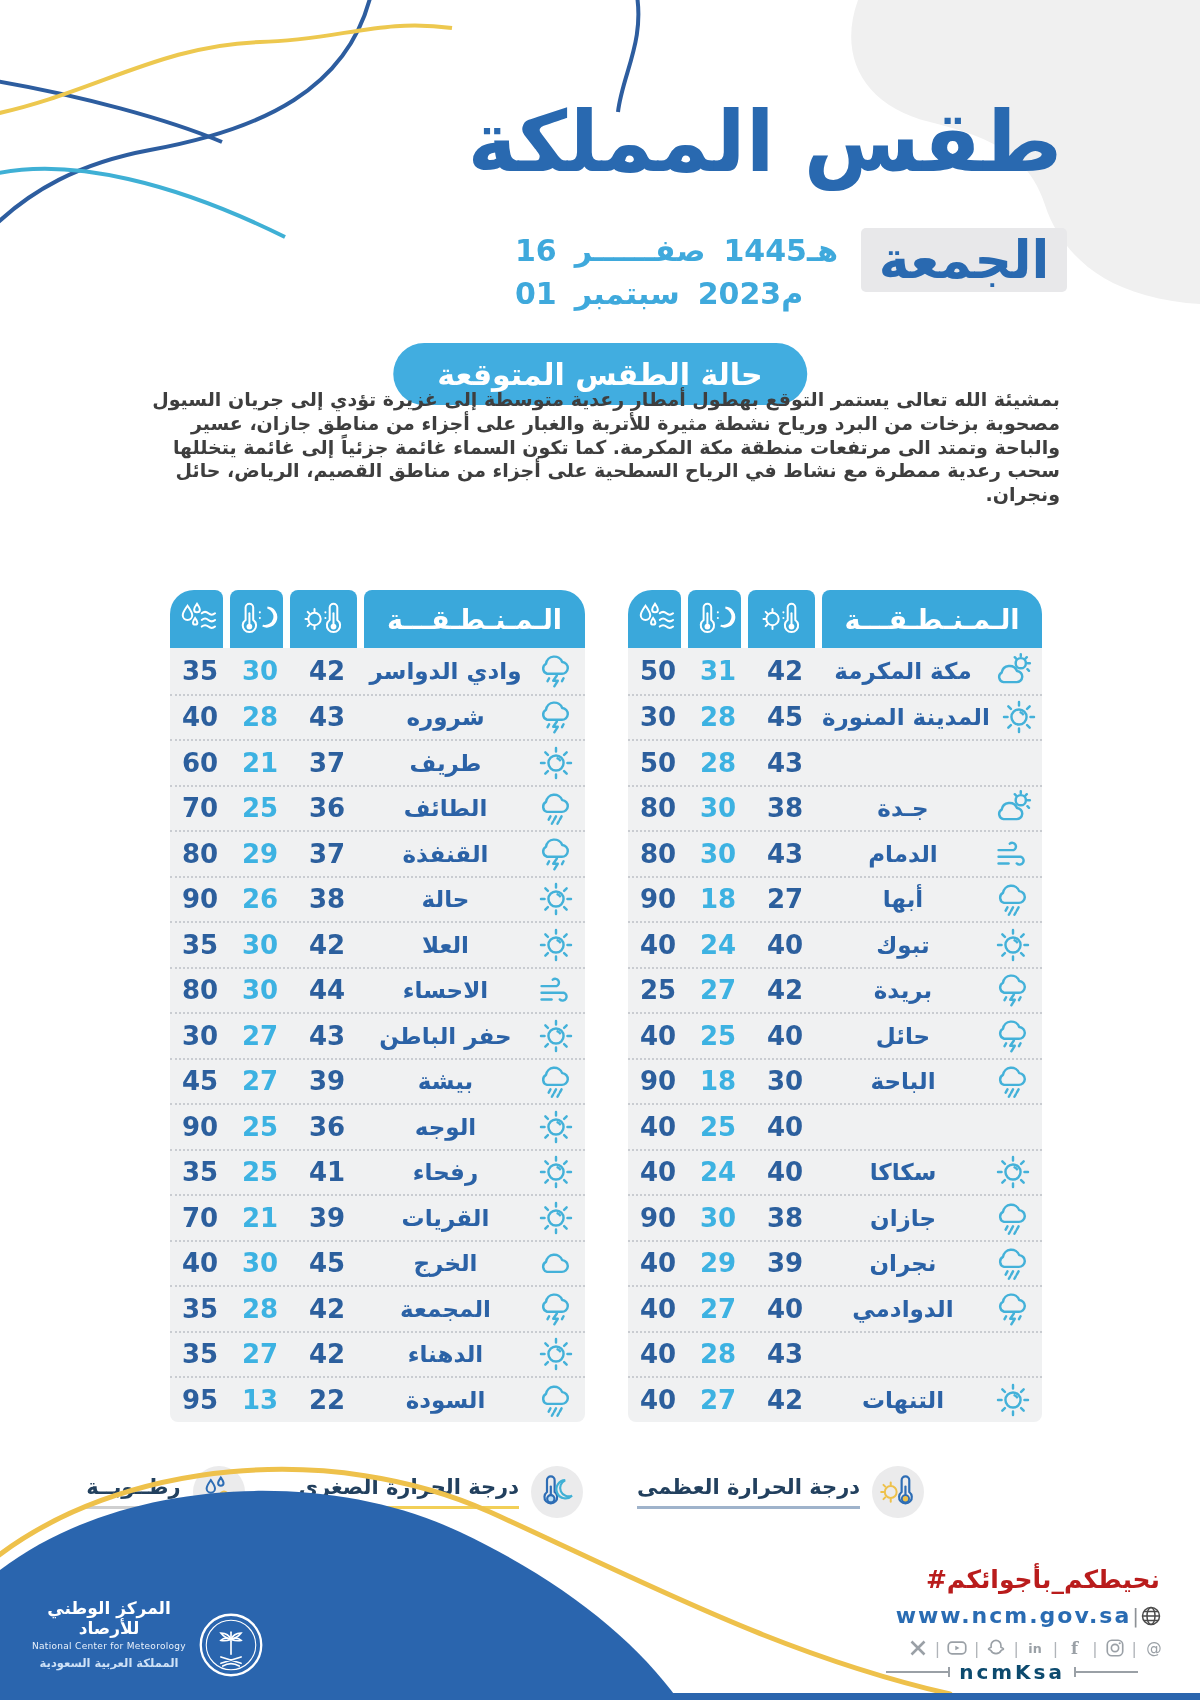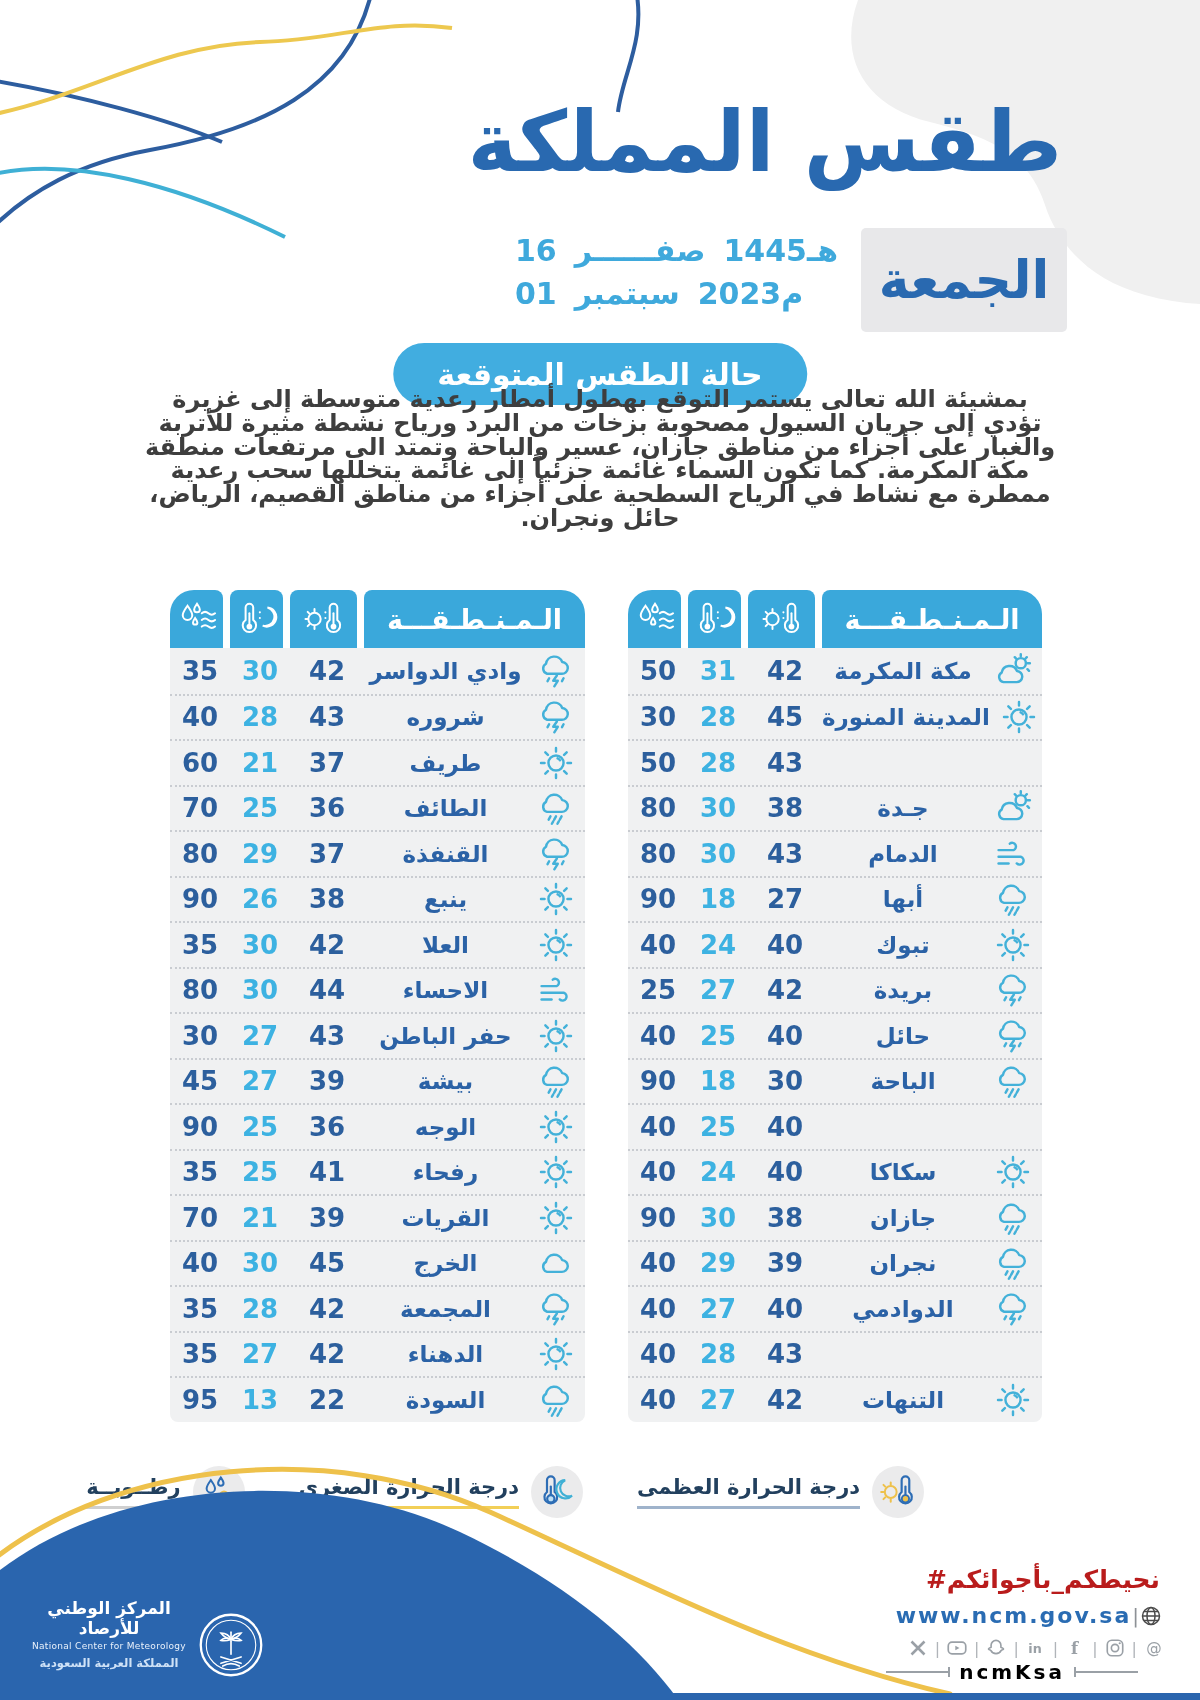--- a/index.html
+++ b/index.html
@@ -5,33 +5,33 @@
   html,body{margin:0;padding:0;}
   *{box-sizing:border-box;}
   .page{position:relative;width:1200px;height:1700px;background:#ffffff;overflow:hidden;
         font-family:"DejaVu Sans",sans-serif;}
   svg{display:block;}
   .decor{position:absolute;pointer-events:none;}
 
   
   .title{position:absolute;top:96px;right:138px;font-size:84px;font-weight:bold;
          color:#2969b0;line-height:1.1;direction:rtl;}
-  .day-box{position:absolute;top:228px;right:133px;width:206px;height:104px;background:#e8e8ea;
+  .day-box{position:absolute;top:228px;right:133px;width:206px;height:64px;background:#e8e8ea;
            border-radius:5px;display:flex;align-items:center;justify-content:center;
            font-size:52px;font-weight:bold;color:#2969b0;}
   .dates{position:absolute;top:233px;right:362px;display:flex;flex-direction:column;gap:8px;
          color:#3fa9dc;font-weight:bold;font-size:30px;}
   .date-line{display:flex;direction:ltr;gap:18px;align-items:baseline;white-space:nowrap;}
 
   
   .heading-pill{position:absolute;top:343px;left:50%;transform:translateX(-50%);
         background:#41ade0;color:#fff;border-radius:32px;height:62px;padding:0 44px;
         display:flex;align-items:center;font-size:30px;font-weight:bold;direction:rtl;}
-  .para{position:absolute;top:388px;left:140px;width:920px;direction:rtl;text-align:center;
-        font-size:24px;line-height:23.8px;color:#3e3e3e;font-weight:bold;}
+  .para{position:absolute;top:388px;left:140px;width:920px;direction:rtl;text-align:right;
+        font-size:19px;line-height:23.8px;color:#3e3e3e;font-weight:bold;}
 
   
   .wtable{position:absolute;top:590px;}
   .wtable.t-left{left:170px;width:415px;}
   .wtable.t-right{left:628px;width:414px;}
   .thead{display:grid;grid-template-columns:60px 60px 74px 1fr;height:58px;}
   .hcell{background:#3aa8db;display:flex;align-items:center;justify-content:center;margin-right:7px;}
   .hcell svg{width:42px;height:38px;}
   .hcell.h-hum{border-radius:24px 8px 0 0;}
   .hcell.h-min,.hcell.h-max{border-radius:8px 8px 0 0;}
@@ -76,21 +76,21 @@
   .website{position:absolute;right:38px;bottom:72px;display:flex;align-items:center;gap:1px;
            direction:ltr;}
   .website .url{color:#2a6cb3;font-weight:bold;font-size:22px;letter-spacing:2px;}
   .website .bar{color:#8d9196;font-size:20px;}
   .website svg{width:22px;height:22px;}
   .social{position:absolute;right:36px;bottom:42px;display:flex;align-items:center;gap:7px;}
   .social .sep{color:#b0b4b9;font-size:16px;}
   .social .sicon{display:flex;align-items:center;}
   .social svg{width:20px;height:20px;}
   .handle{position:absolute;right:62px;bottom:16px;display:flex;align-items:center;gap:9px;}
-  .handle .txt{color:#000000;font-weight:bold;font-size:20px;letter-spacing:3px;}
+  .handle .txt{color:#0c4a6e;font-weight:bold;font-size:20px;letter-spacing:3px;}
   .hdash{width:64px;height:2px;background:#9aa0a6;position:relative;}
   .hdash:after{content:"";position:absolute;top:-4px;width:2px;height:10px;background:#9aa0a6;}
   .hdash.dl:after{right:0;} .hdash.dr:after{left:0;}
 </style>
 </head>
 <body>
 
 <div class="page">
 
   <svg class="decor" style="top:0;right:0;" width="360" height="310" viewBox="840 0 360 310">
@@ -235,21 +235,21 @@
                 <path d="M11.8 24.5l-1.4 2.6M24.8 24.5l-1.4 2.6"></path>
               </svg>
             </span>
           </div>
         </div>
         <div class="trow">
           <div class="cell c-hum">90</div>
           <div class="cell c-min">26</div>
           <div class="cell c-max">38</div>
           <div class="c-region">
-            <span class="city">ينبع</span>
+            <span class="city">حالة</span>
             <span class="wicon">
               <svg viewBox="0 0 36 36" fill="none" stroke="#43b1d9" stroke-width="2.2" stroke-linecap="round" stroke-linejoin="round">
                 <circle cx="18" cy="18" r="6.8"></circle>
                 <path d="M18 4.5v3.2M18 28.3v3.2M4.5 18h3.2M28.3 18h3.2M8.4 8.4l2.3 2.3M25.3 25.3l2.3 2.3M27.6 8.4l-2.3 2.3M10.7 25.3l-2.3 2.3"></path>
                 <path d="M21.6 15.6a4.6 4.6 0 0 0-2.2-1.8"></path>
               </svg>
             </span>
           </div>
         </div>
         <div class="trow">

